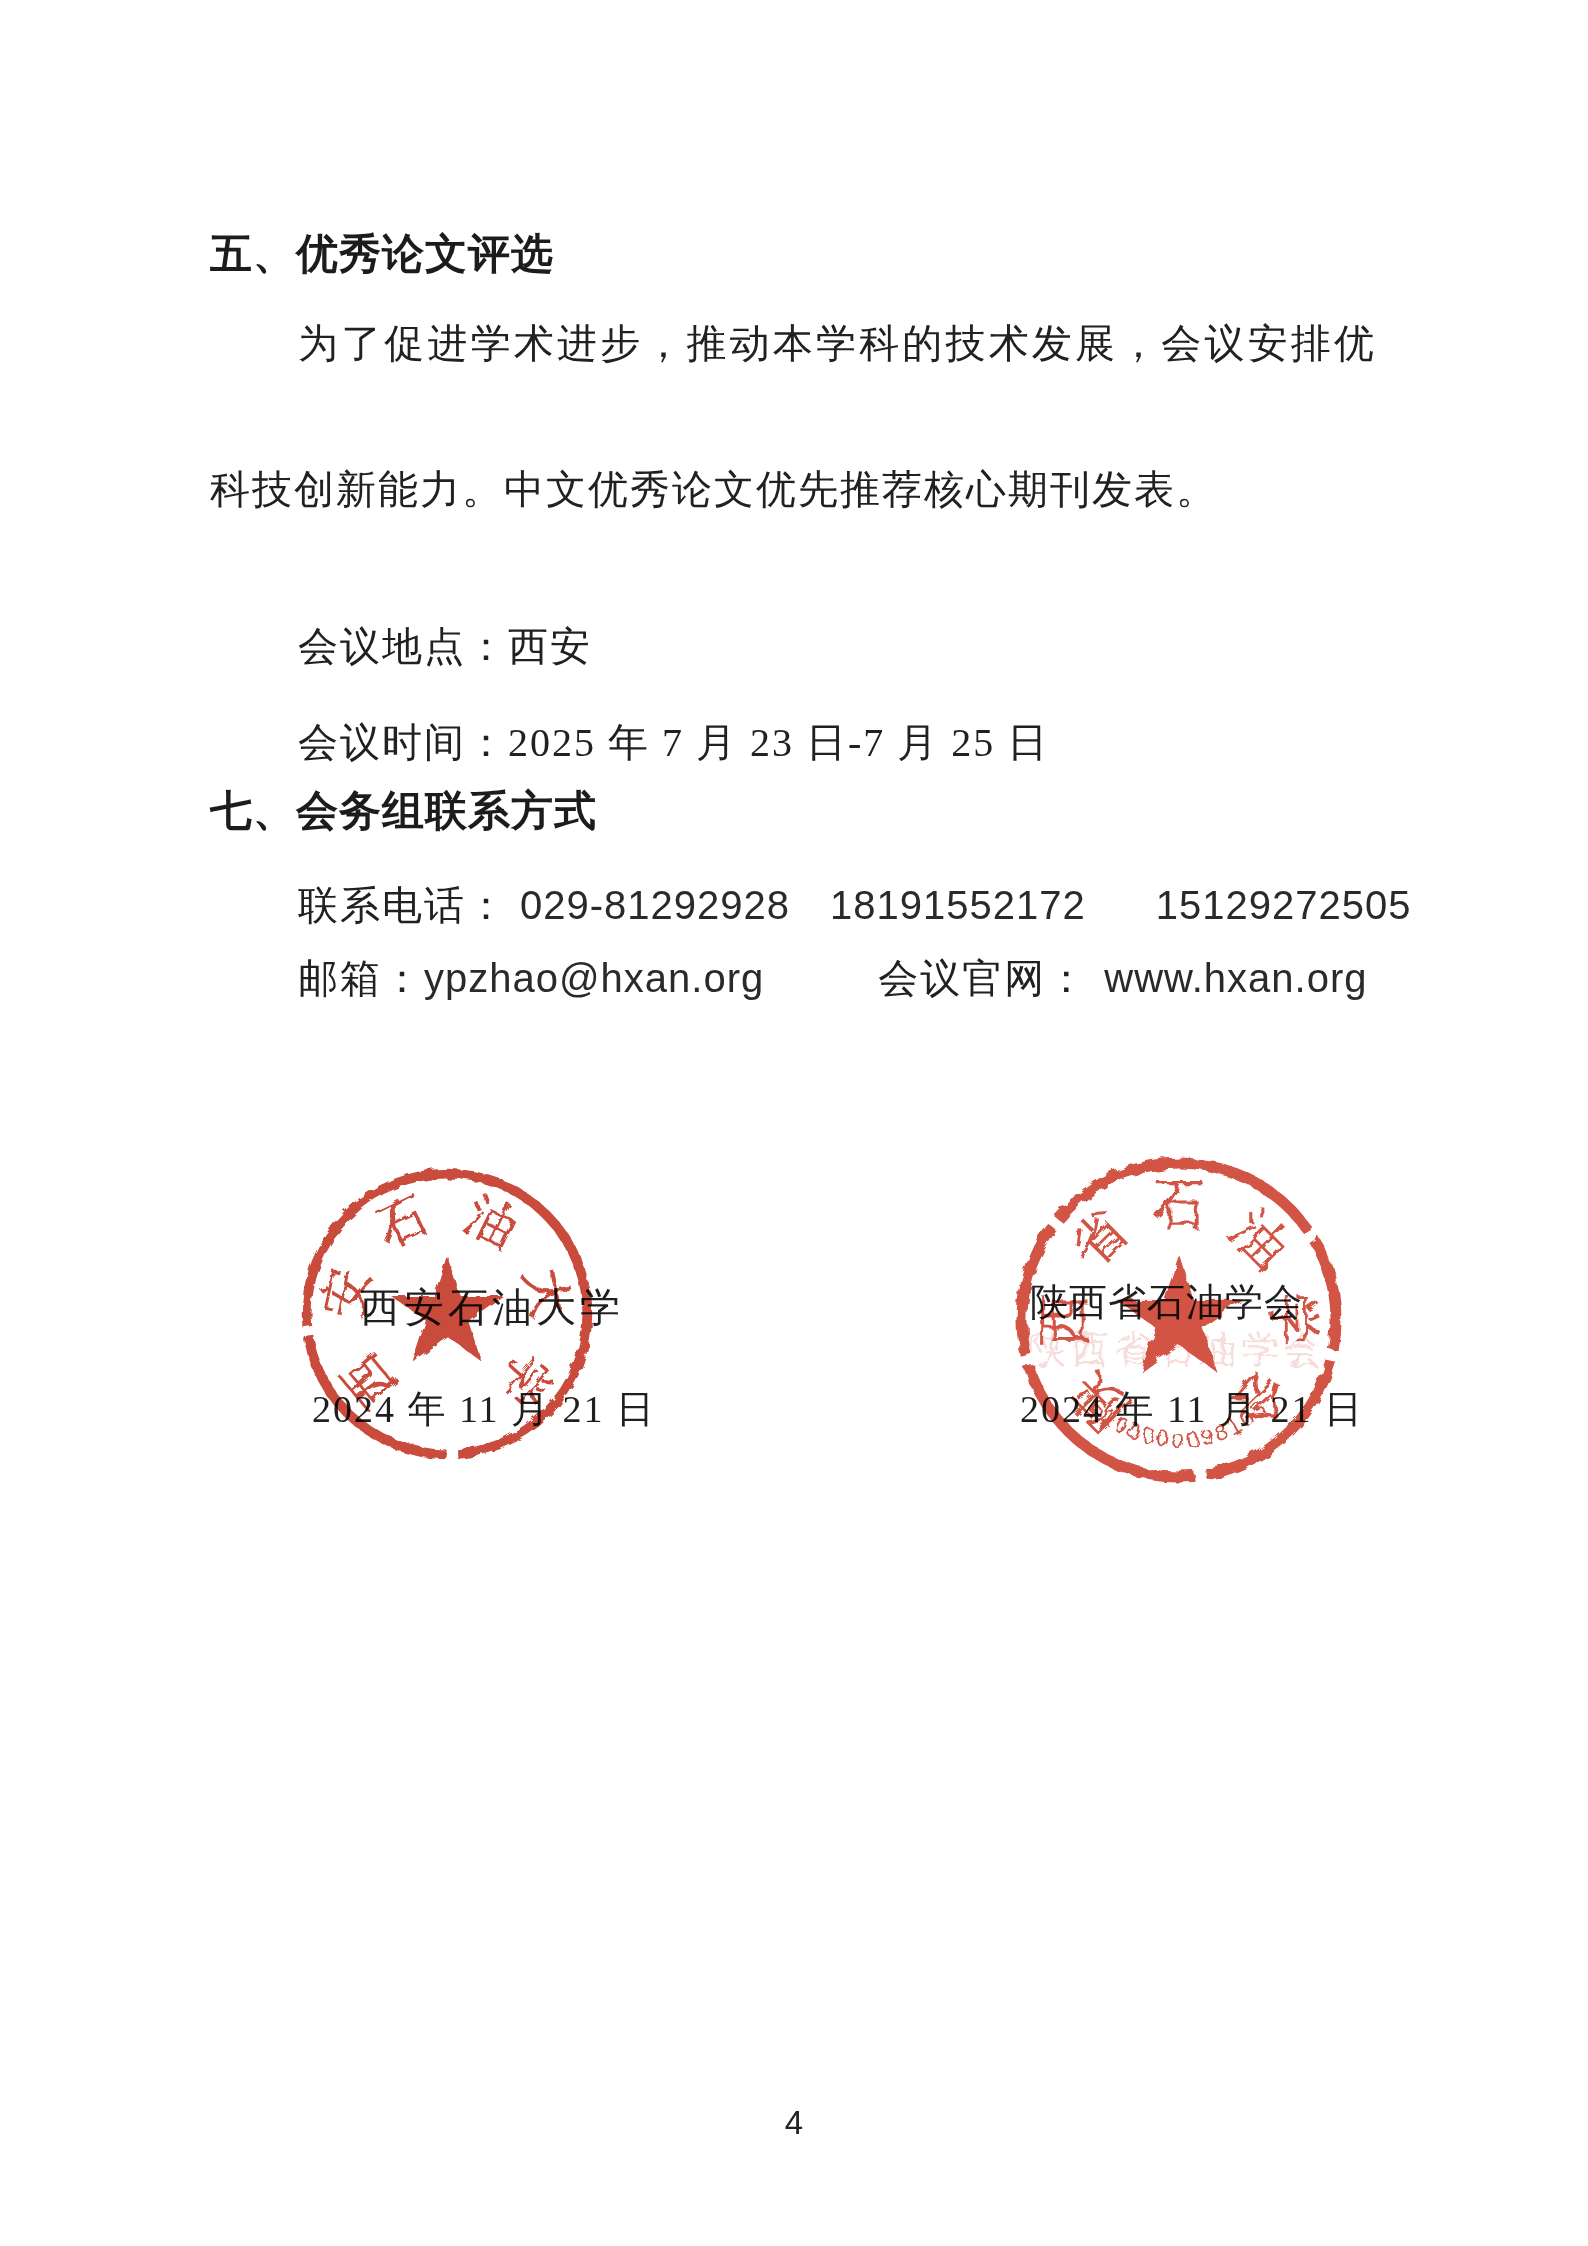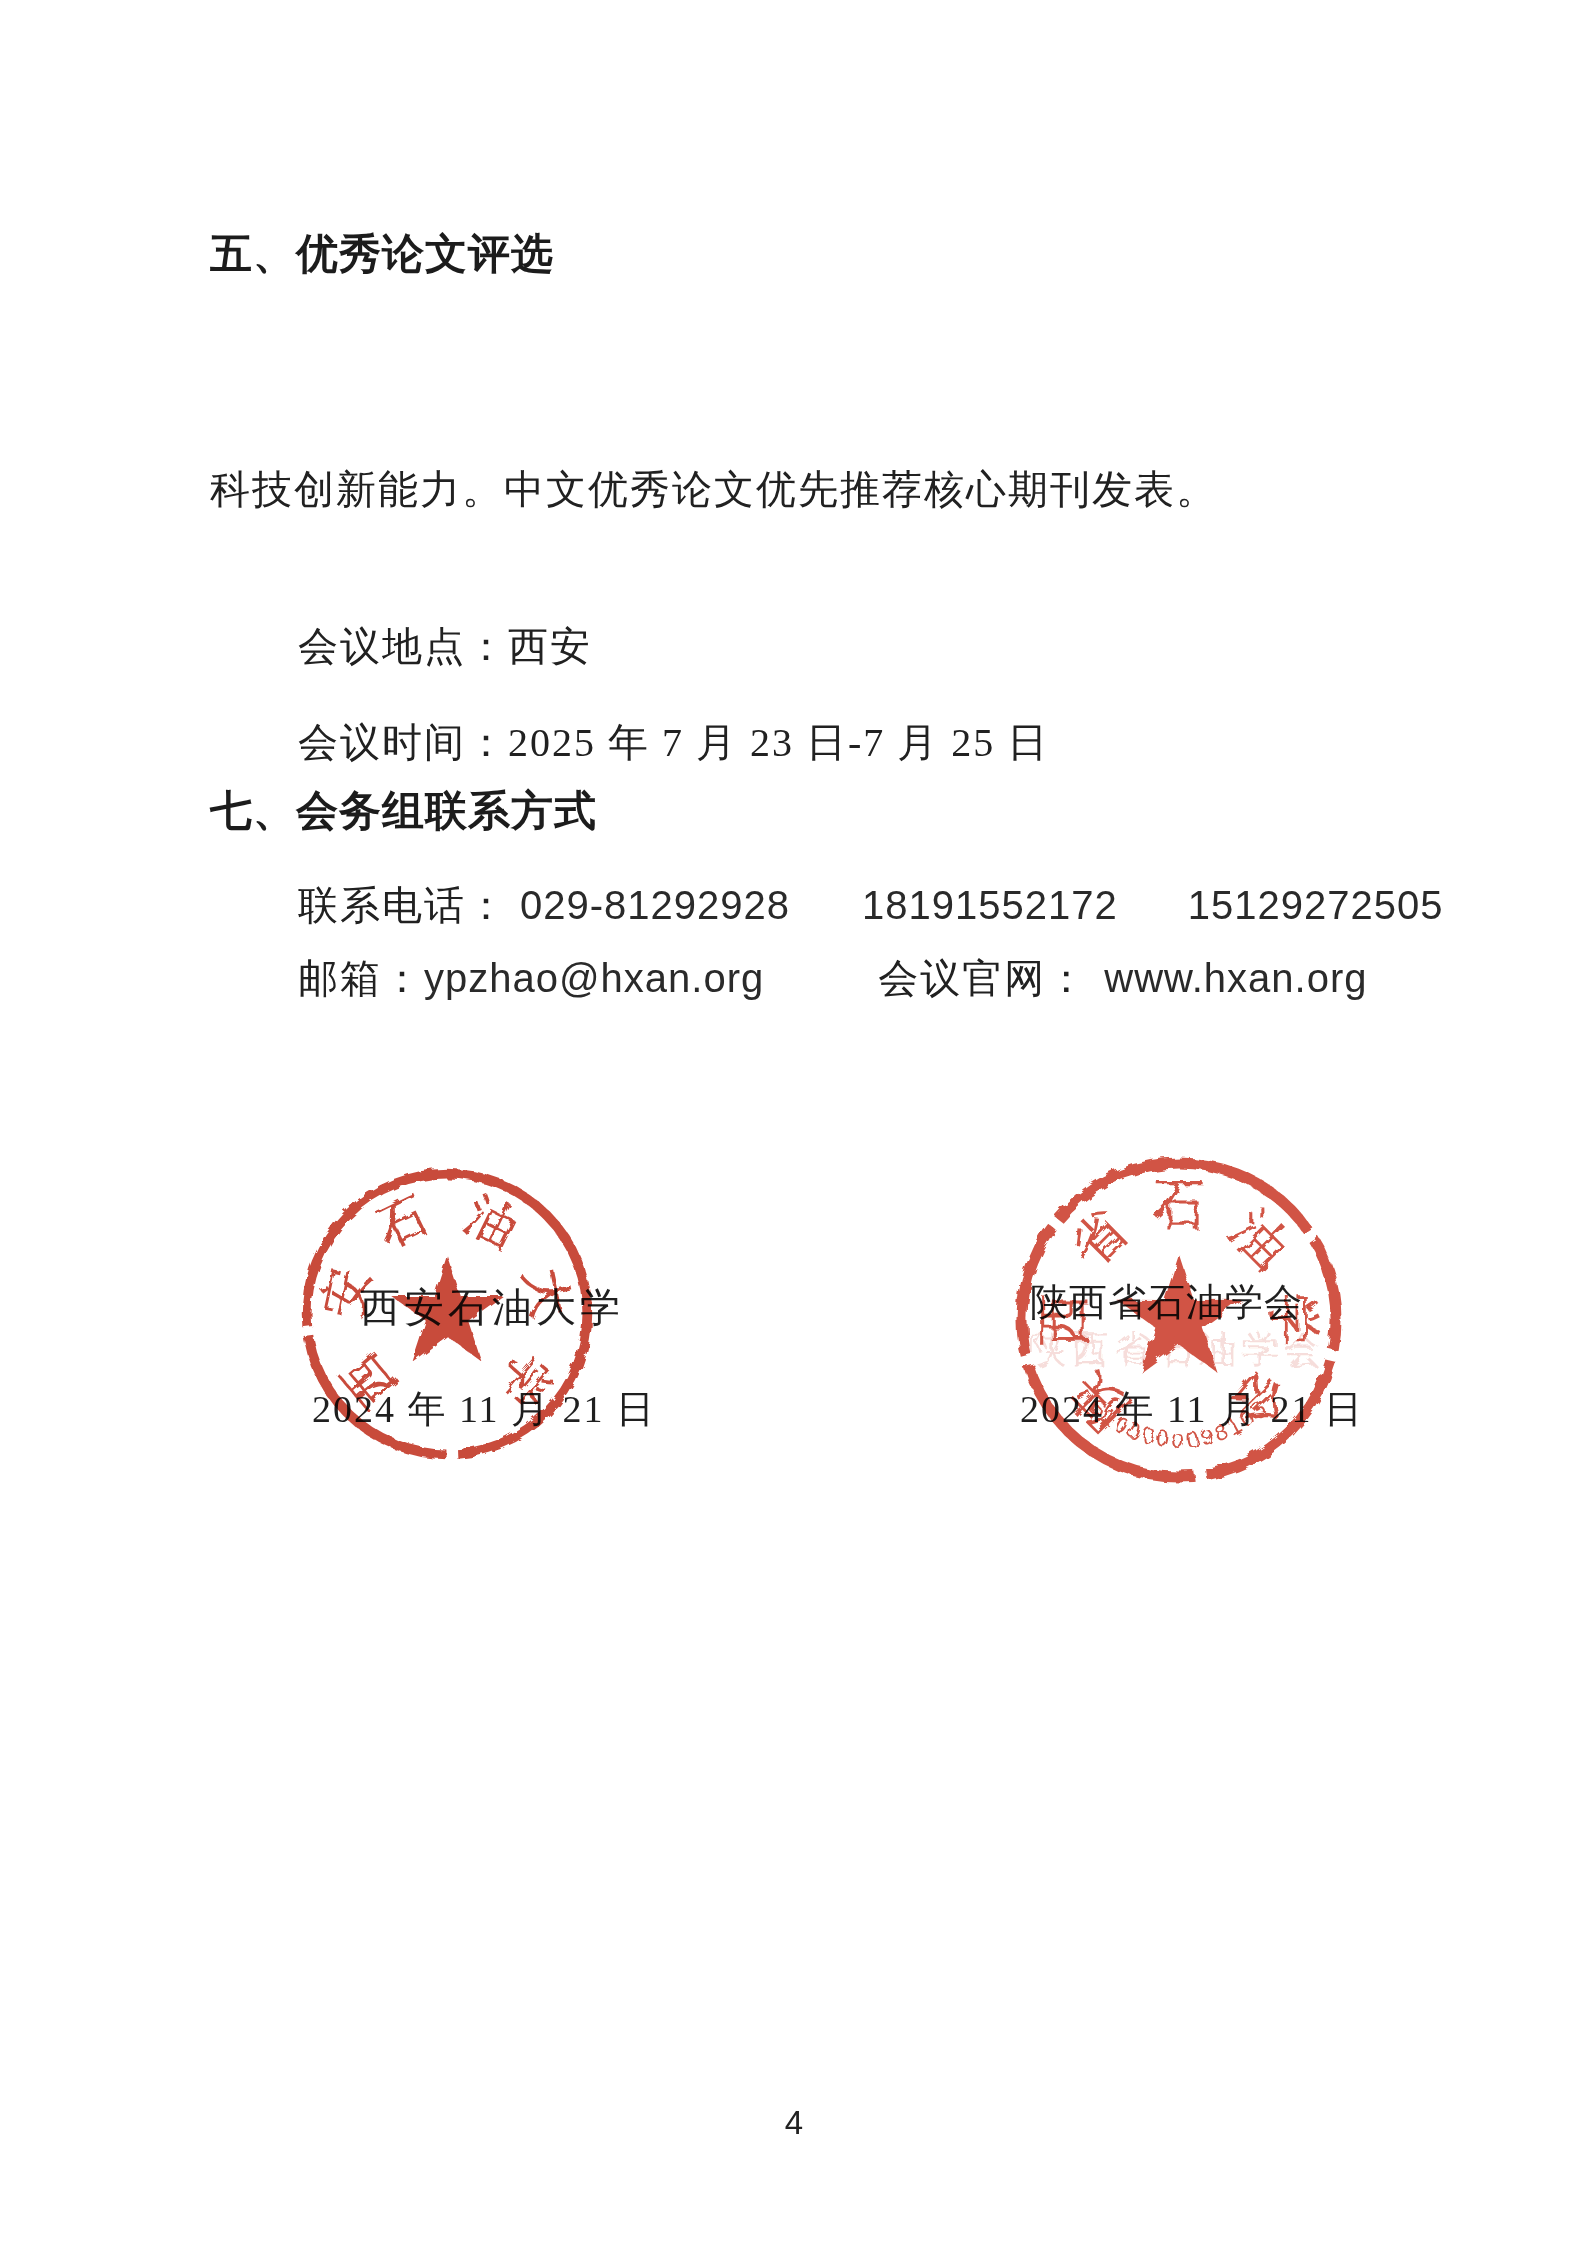--- a/index.html
+++ b/index.html
@@ -59,29 +59,30 @@
   .stamp .serial-text {
     font-family: "Liberation Sans", "DejaVu Sans", sans-serif;
   }
 </style>
 </head>
 <body>
 
 <div class="page">
 
   <div class="abs heading" style="left:210px; top:233px;">五、优秀论文评选</div>
+  <div class="abs bodyline pline" style="top:324px; text-indent:88px;">为了促进学术进步，推动本学科的技术发展，会议安排优</div>
   <div class="abs bodyline pline last" style="top:470px;">科技创新能力。中文优秀论文优先推荐核心期刊发表。</div>
 
   <div class="abs bodyline" style="left:298px; top:627px;">会议地点：西安</div>
   <div class="abs bodyline" style="left:298px; top:723px;">会议时间：2025 年 7 月 23 日-7 月 25 日</div>
 
   <div class="abs heading" style="left:210px; top:790px;">七、会务组联系方式</div>
 
   <div class="abs" style="left:298px; top:885px;">
-    <span class="bodyline">联系电话：</span><span class="num" style="margin-left:12px;">029-81292928</span><span class="num" style="margin-left:72px;text-align:right;">18191552172</span><span class="num" style="margin-left:70px;">15129272505</span>
+    <span class="bodyline">联系电话：</span><span class="num" style="margin-left:12px;">029-81292928</span><span class="num" style="margin-left:40px;text-align:right;">18191552172</span><span class="num" style="margin-left:70px;">15129272505</span>
   </div>
 
   <div class="abs" style="left:298px; top:958px;">
     <span class="bodyline">邮箱：</span><span class="num" style="margin-left:0;">ypzhao@hxan.org</span><span class="bodyline" style="margin-left:114px;">会议官网：</span><span class="num" style="margin-left:16px;">www.hxan.org</span>
   </div>
 
   <div class="abs stamp-text" style="left:360px; top:1288px;">西安石油大学</div>
   <div class="abs stamp-date" style="left:312px; top:1390px;">2024 年 11 月 21 日</div>
 
   <div class="abs stamp-text" style="left:1030px; top:1283px; font-size:38px; letter-spacing:1px;">陕西省石油学会</div>

